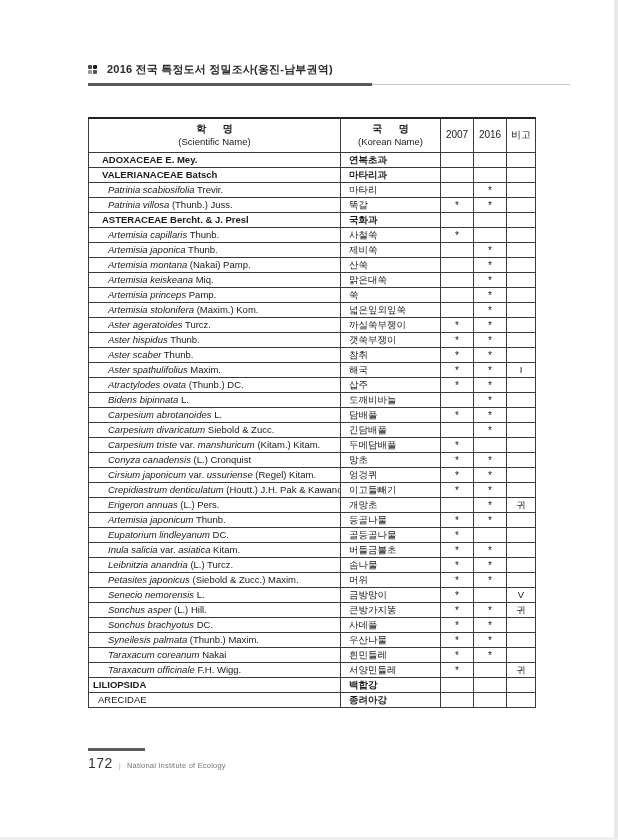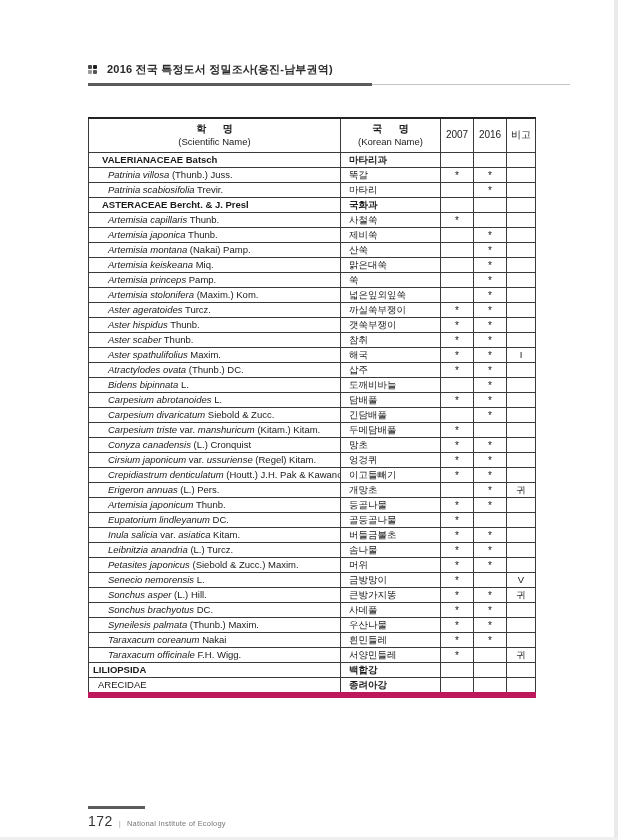--- a/index.html
+++ b/index.html
@@ -21,40 +21,40 @@
   .run-rule { position:relative; margin-top:6px; height:3px; }
   .run-rule .thick { position:absolute; left:0; top:0; width:284px; height:3px; background:#5b5b5b; }
   .run-rule .thin { position:absolute; left:284px; right:0; top:1px; height:1px; background:#c4c4c4; }
 
   
   .tbl-wrap { position:absolute; left:88px; top:117px; width:447px; }
   table { border-collapse:collapse; table-layout:fixed; width:447px; }
   col.c-sci { width:252px; } col.c-kor { width:100px; }
   col.c-y1 { width:33px; } col.c-y2 { width:33px; } col.c-note { width:29px; }
   th, td { border:1px solid #3a3a3a; font-size:9.5px; overflow:hidden; white-space:nowrap; }
-  table { border-top:2px solid #222; border-bottom:6px solid #be185d;padding-left:16px; }
+  table { border-top:2px solid #222; border-bottom:1px solid #be185d;padding-left:16px; }
   thead th { height:34px; text-align:center; vertical-align:middle; font-weight:400; line-height:1.25; padding:1px 0; }
   thead .lab-ko { font-weight:700; white-space:pre; font-size:10px; }
   thead .lab-en { font-size:9.5px; }
   thead .lab-yr { font-size:10px; }
   tbody td { height:15px; line-height:14px; vertical-align:middle; }
   td.sci { padding-left:19px; }
   td.kor { padding-left:8px; font-size:9.5px; }
   td.ctr { text-align:center; }
   tr.family td.sci { padding-left:13px; font-weight:700; font-style:normal; }
   tr.family td.kor { font-weight:700; }
   tr.klass td.sci { padding-left:4px; font-weight:700; }
   tr.klass td.kor { font-weight:700; }
   tr.subclass td.sci { padding-left:9px; font-weight:400; }
   tr.subclass td.kor { font-weight:700; }
   .it { font-style:italic; }
   .mark { font-size:10px; position:relative; top:1px; }
 
   
-  .footer { position:absolute; left:88px; top:806px; width:460px; }
+  .footer { position:absolute; left:88px; top:748px; width:460px; }
   .foot-bar { width:57px; height:3px; background:#5b5b5b; margin-bottom:4px; }
   .foot-line { display:flex; align-items:baseline; gap:6px; }
   .foot-page { font-size:14px; color:#333; letter-spacing:0.5px; }
   .foot-sep { font-size:8px; color:#aaa; }
   .foot-org { font-size:7.5px; color:#777; letter-spacing:0.2px; }
 </style>
 </head>
 <body>
 
 <div class="page-edge-right"></div>
@@ -95,37 +95,44 @@
           <div class="lab-ko">국      명</div>
           <div class="lab-en">(Korean Name)</div>
         </th>
         <th class="lab-yr">2007</th>
         <th class="lab-yr">2016</th>
         <th class="lab-yr">비고</th>
       </tr>
     </thead>
     <tbody>
         <tr class="family">
+          <td class="sci"><span>ADOXACEAE E. Mey.</span></td>
+          <td class="kor">연복초과</td>
+          <td class="ctr"></td>
+          <td class="ctr"></td>
+          <td class="ctr"></td>
+        </tr>
+        <tr class="family">
           <td class="sci"><span>VALERIANACEAE Batsch</span></td>
           <td class="kor">마타리과</td>
           <td class="ctr"></td>
           <td class="ctr"></td>
           <td class="ctr"></td>
         </tr>
         <tr class="species">
+          <td class="sci"><span class="it">Patrinia scabiosifolia</span><span> Trevir.</span></td>
+          <td class="kor">마타리</td>
+          <td class="ctr"></td>
+          <td class="ctr"><span class="mark">*</span></td>
+          <td class="ctr"></td>
+        </tr>
+        <tr class="species">
           <td class="sci"><span class="it">Patrinia villosa</span><span> (Thunb.) Juss.</span></td>
           <td class="kor">뚝갈</td>
           <td class="ctr"><span class="mark">*</span></td>
-          <td class="ctr"><span class="mark">*</span></td>
-          <td class="ctr"></td>
-        </tr>
-        <tr class="species">
-          <td class="sci"><span class="it">Patrinia scabiosifolia</span><span> Trevir.</span></td>
-          <td class="kor">마타리</td>
-          <td class="ctr"></td>
           <td class="ctr"><span class="mark">*</span></td>
           <td class="ctr"></td>
         </tr>
         <tr class="family">
           <td class="sci"><span>ASTERACEAE Bercht. &amp; J. Presl</span></td>
           <td class="kor">국화과</td>
           <td class="ctr"></td>
           <td class="ctr"></td>
           <td class="ctr"></td>
         </tr>

